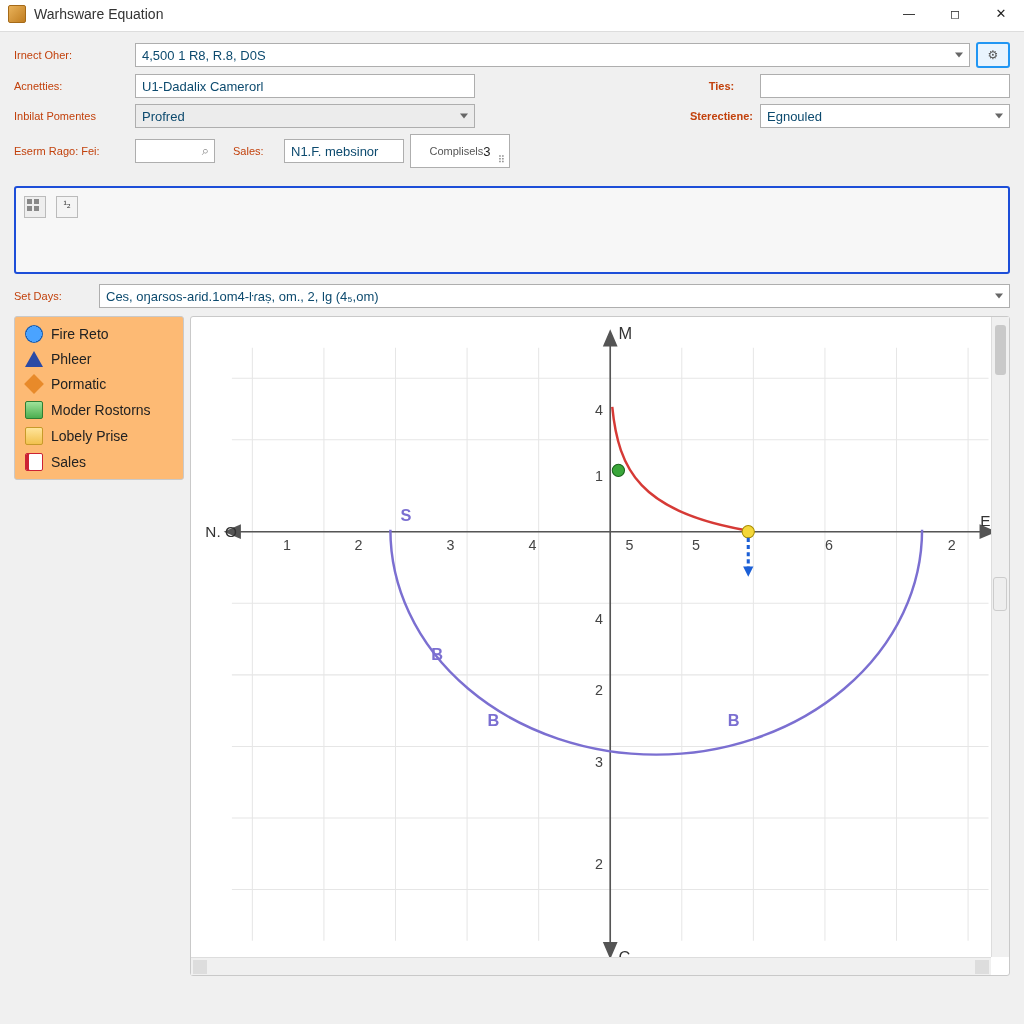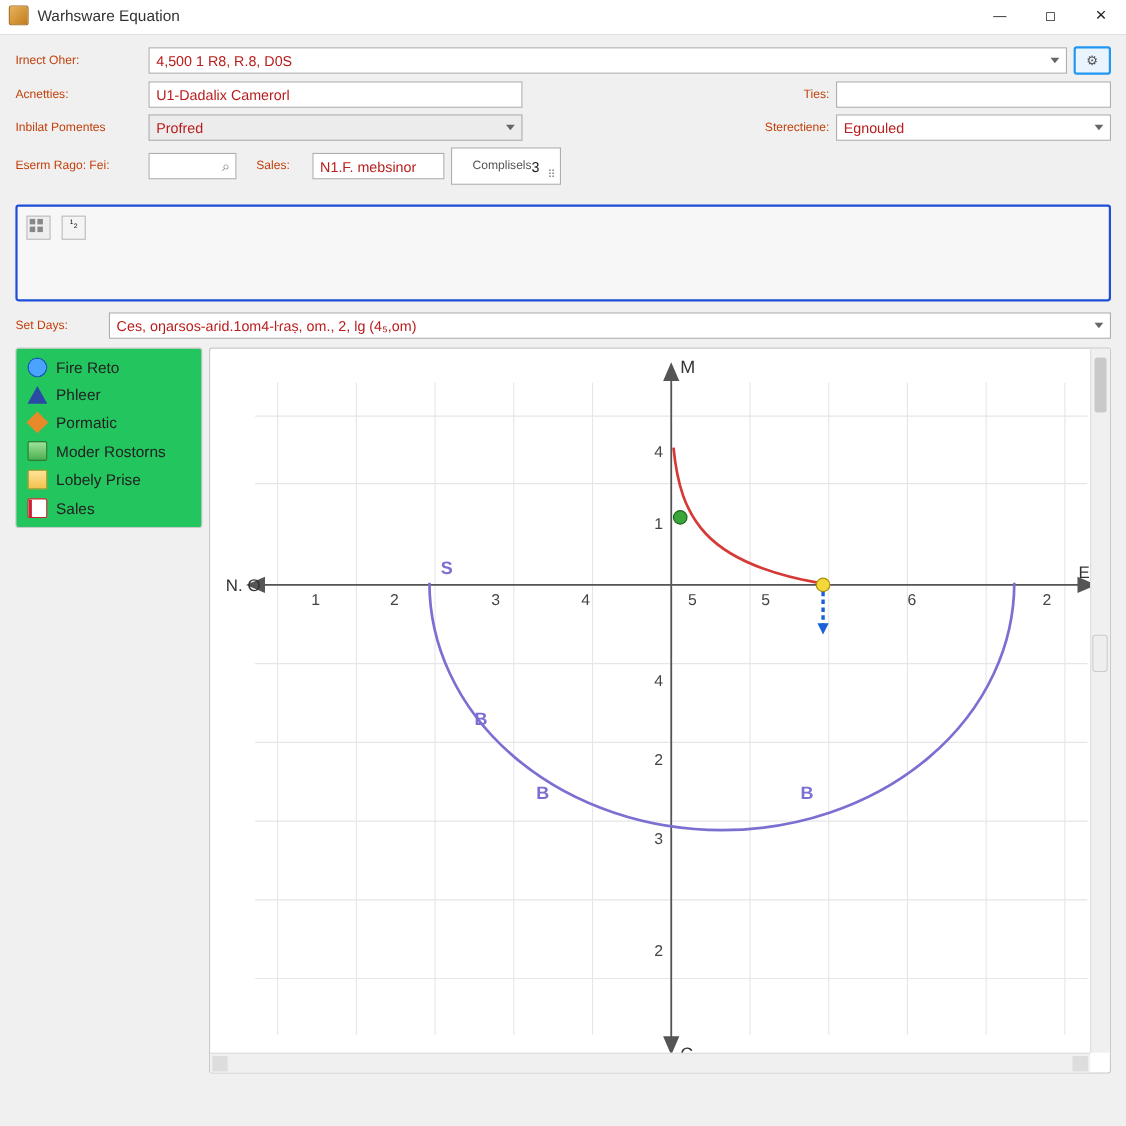--- a/index.html
+++ b/index.html
@@ -25,24 +25,24 @@
   .titlebar .spacer { flex:1; }
   .titlebar .winbtn { width:46px; height:32px; display:flex; align-items:center; justify-content:center; font-size:14px;}
   .titlebar .winbtn.min::before { content: "—"; font-size:12px;}
   .titlebar .winbtn.max::before { content: "◻"; font-size:12px;}
   .titlebar .winbtn.close::before { content: "✕"; font-size:13px;}
 
   
   .form-area { padding: 10px 14px 6px 14px; background:#f0f0f0; }
   .form-row { display:flex; align-items:center; margin-bottom:6px; gap:6px; }
   .lbl { width: 115px; color:#c2410c; font-size:11px; }
-  .lbl.r2 { width:85px; text-align:right; padding-left:20px;}
+  .lbl.r2 { width:85px; text-align:center; padding-left:20px;font-weight:bold;}
   .input, .select {
     height:24px; border:1px solid #aeaeae; background:#fff; padding:0 6px;
-    font-size:13px; color:#b91c1c; display:flex; align-items:center;
+    font-size:13px; color:#0c4a6e; display:flex; align-items:center;
   }
   .select { position:relative; padding-right:22px; }
   .select::after {
     content:""; position:absolute; right:6px; top:50%;
     width:0;height:0;border-left:4px solid transparent;border-right:4px solid transparent;
     border-top:5px solid #666; transform:translateY(-50%);
   }
   .wide1 { flex:1; }
   .btn-icon {
     width:34px;height:26px;border:2px solid #2196f3;background:#e9f4fe;border-radius:3px;
@@ -72,21 +72,21 @@
      linear-gradient(#888,#888) 9px 2px/5px 5px no-repeat,
      linear-gradient(#888,#888) 2px 9px/5px 5px no-repeat,
      linear-gradient(#888,#888) 9px 9px/5px 5px no-repeat,#eee;}
 
   .setdays-row { display:flex; align-items:center; padding:0 14px 8px 14px; gap:10px;}
   .setdays-row .select{flex:1;text-align:center;}
 
   
   .split { display:flex; height: 660px; padding:0 14px 0 14px; gap:6px;}
   .side {
-    width:170px; border:1px solid #c9c9c9; border-radius:3px; background:#22c55e;
+    width:170px; border:1px solid #c9c9c9; border-radius:3px; background:#fdba74;
     padding:4px 0; align-self:flex-start;
   }
   .side-item {
     display:flex; align-items:center; gap:8px; padding:4px 10px; font-size:14px; color:#222;
   }
   .side-item .ic{width:18px;height:18px;display:inline-block;}
   .ic.globe{background:radial-gradient(circle,#4aa3ff 0 60%,#1b5fb2 62% 100%);border-radius:50%;}
   .ic.tri{width:0;height:0;border-left:9px solid transparent;border-right:9px solid transparent;border-bottom:16px solid #2a4aa5;}
   .ic.dia{width:14px;height:14px;background:#e88a2a;transform:rotate(45deg);margin:2px;}
   .ic.disk{background:linear-gradient(#6db3f2,#3a7ccf);border:1px solid #2a5a99;border-radius:2px;}

